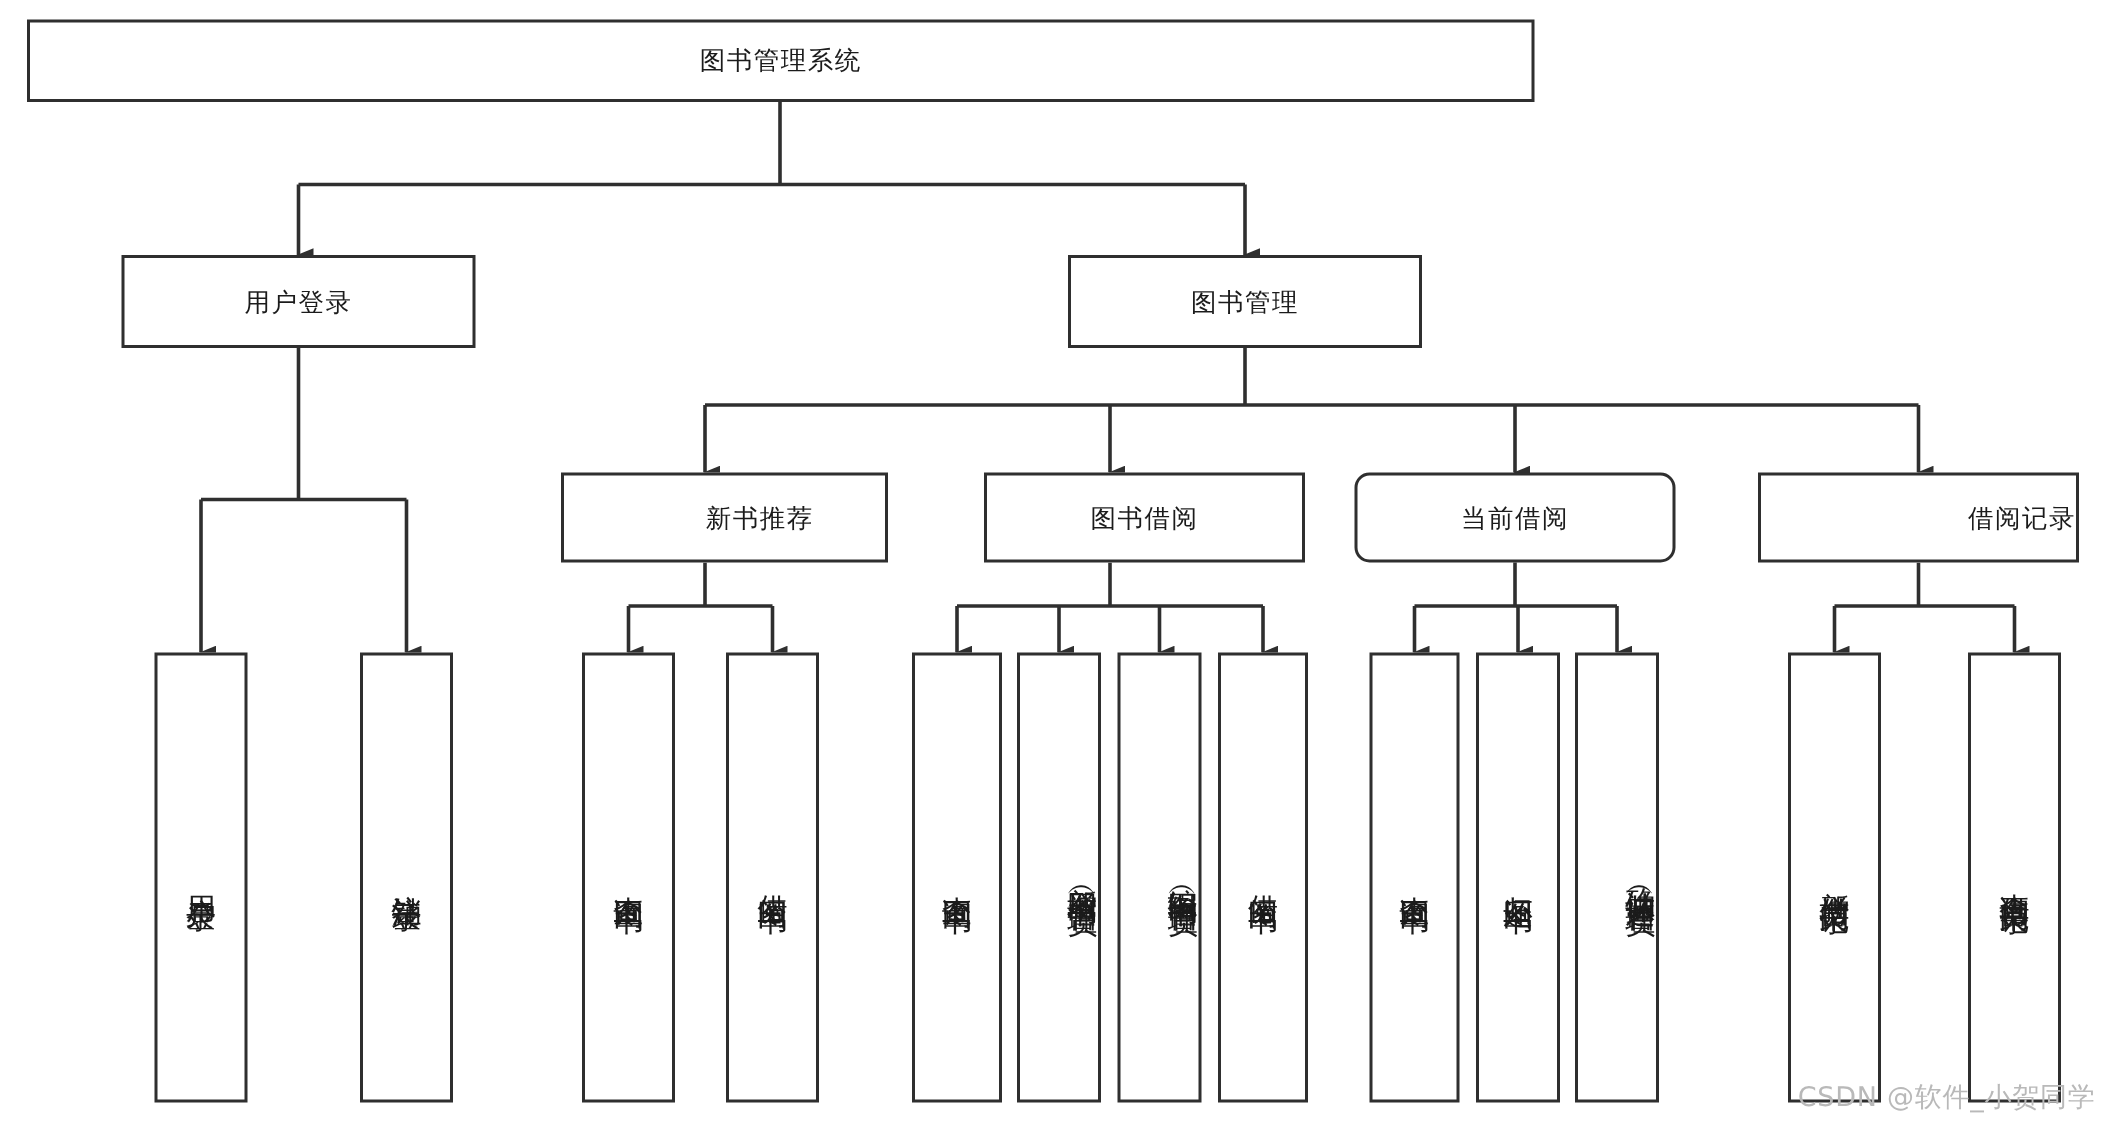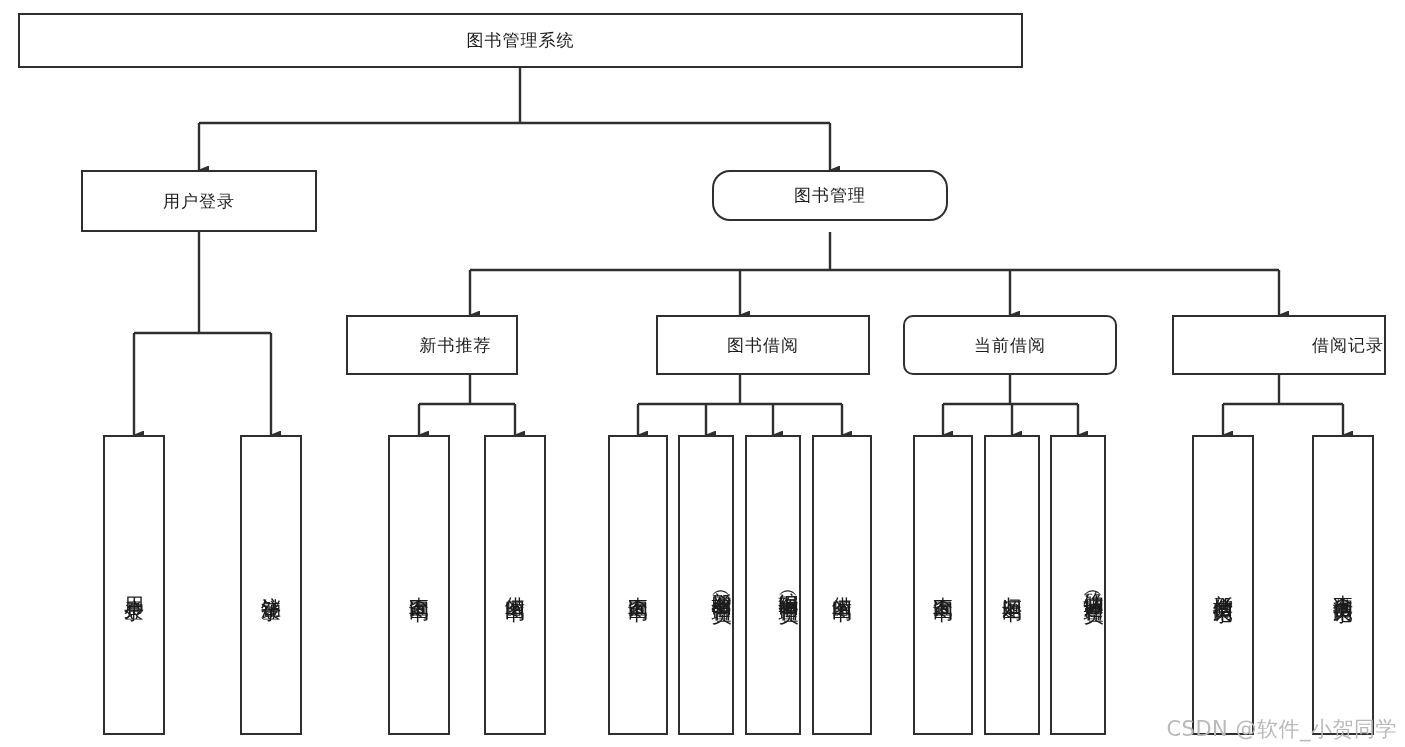--- a/index.html
+++ b/index.html
@@ -48,21 +48,21 @@
     padding: 6px 0;
     line-height: 1.05;
   }
   .node-box.vertical.top-align {
     align-items: flex-start;
   }
   .watermark {
     position: absolute;
     right: 8px;
     bottom: 4px;
-    font-size: 21px;
+    font-size: 18px;
     color: #b9b9b9;
     white-space: nowrap;
     letter-spacing: 0.5px;
   }
 </style>
 </head>
 <body>
 
 <div id="diagram-root">
 
@@ -109,24 +109,24 @@
       </g>
   </svg>
 
   <div id="boxes-layer">
       <div class="node-box horizontal" style="left: 18px; top: 13px; width: 1005px; height: 55px;">
         <span>图书管理系统</span>
       </div>
       <div class="node-box horizontal" style="left: 81px; top: 170px; width: 236px; height: 62px;">
         <span>用户登录</span>
       </div>
-      <div class="node-box horizontal" style="left: 712px; top: 170px; width: 236px; height: 51px; border-radius: 18px;">
+      <div class="node-box horizontal" style="left: 712px; top: 170px; width: 236px; height: 62px;">
         <span>图书管理</span>
       </div>
-      <div class="node-box horizontal" style="left: 346px; top: 315px; width: 172px; height: 60px; padding-left: 47px;">
+      <div class="node-box horizontal" style="left: 374px; top: 315px; width: 218px; height: 60px; padding-left: 47px;">
         <span>新书推荐</span>
       </div>
       <div class="node-box horizontal" style="left: 656px; top: 315px; width: 214px; height: 60px;">
         <span>图书借阅</span>
       </div>
       <div class="node-box horizontal" style="left: 903px; top: 315px; width: 214px; height: 60px; border-radius: 10px;">
         <span>当前借阅</span>
       </div>
       <div class="node-box horizontal" style="left: 1172px; top: 315px; width: 214px; height: 60px; justify-content: flex-end;">
         <span>借阅记录</span>

